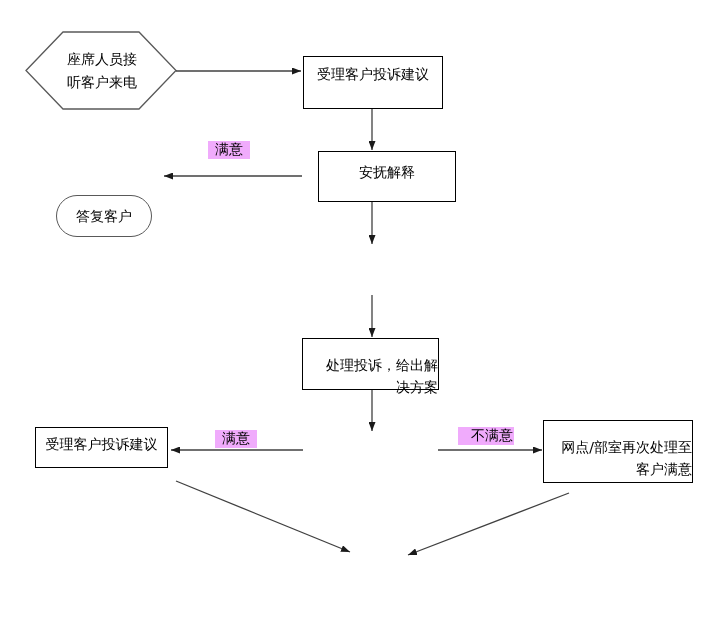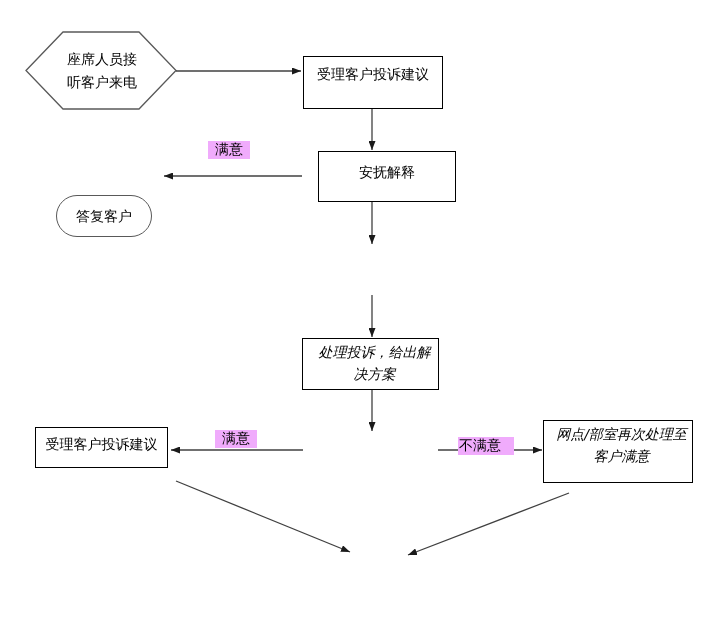--- a/index.html
+++ b/index.html
@@ -7,21 +7,21 @@
     position:relative;width:713px;height:626px;background:#ffffff;overflow:hidden;
     font-family:"DejaVu Sans","Liberation Sans",sans-serif;
     font-size:14px;color:#000;
   }
   .overlay{position:absolute;left:0;top:0;width:713px;height:626px;}
   .node{
     position:absolute;box-sizing:border-box;background:#ffffff;
     white-space:pre-line;line-height:22px;
   }
   .rect{border:1px solid #000000;text-align:center;padding-top:6px;}
-  .rect.left{text-align:center;padding-top:2px;font-style:italic;}
+  .rect.left{text-align:right;padding-top:15px;}
   .rounded{
     border:1px solid #595959;border-radius:21px;
     display:flex;align-items:center;justify-content:center;margin-top:35px;
   }
   .hexlabel{
     position:absolute;text-align:center;line-height:23px;
     white-space:pre-line;background:transparent;
   }
   .edge-label{position:absolute;background:#f0abfc;padding:0 1px;}
   
@@ -30,21 +30,21 @@
   .n-soothe  {left:303px; top:151px; width:138px;height:51px;padding-top:9px;margin-left:15px;}
   .n-reply   {left:56px;  top:160px; width:96px; height:42px;}
   .n-dispatch{left:302px; top:245px; width:137px;height:50px;}
   .n-handle  {left:302px; top:338px; width:137px;height:52px;padding-left:8px;}
   .n-revisit {left:303px; top:432px; width:135px;height:50px;}
   .n-survey  {left:35px;  top:427px; width:133px;height:41px;padding-top:5px;}
   .n-branch  {left:543px; top:420px; width:150px;height:63px;padding-left:7px;}
   .n-archive {left:295px; top:570px; width:148px;height:43px;}
   .lbl-satisfied-1  {left:208px; top:141px; width:40px;text-align:center;}
   .lbl-satisfied-2  {left:215px; top:430px; width:40px;text-align:center;}
-  .lbl-unsatisfied  {left:458px; top:437px; width:54px;text-align:left;}
+  .lbl-unsatisfied  {left:458px; top:427px; width:54px;text-align:right;}
 </style>
 </head>
 <body>
 
 <div class="canvas">
 
   <svg class="overlay" width="713" height="626" viewBox="0 0 713 626">
     <defs>
       <marker id="ah" markerWidth="9" markerHeight="7" refX="9" refY="3.5" orient="auto" markerUnits="userSpaceOnUse">
         <path d="M0,0 L9,3.5 L0,7 Z" fill="#1a1a1a"></path>

